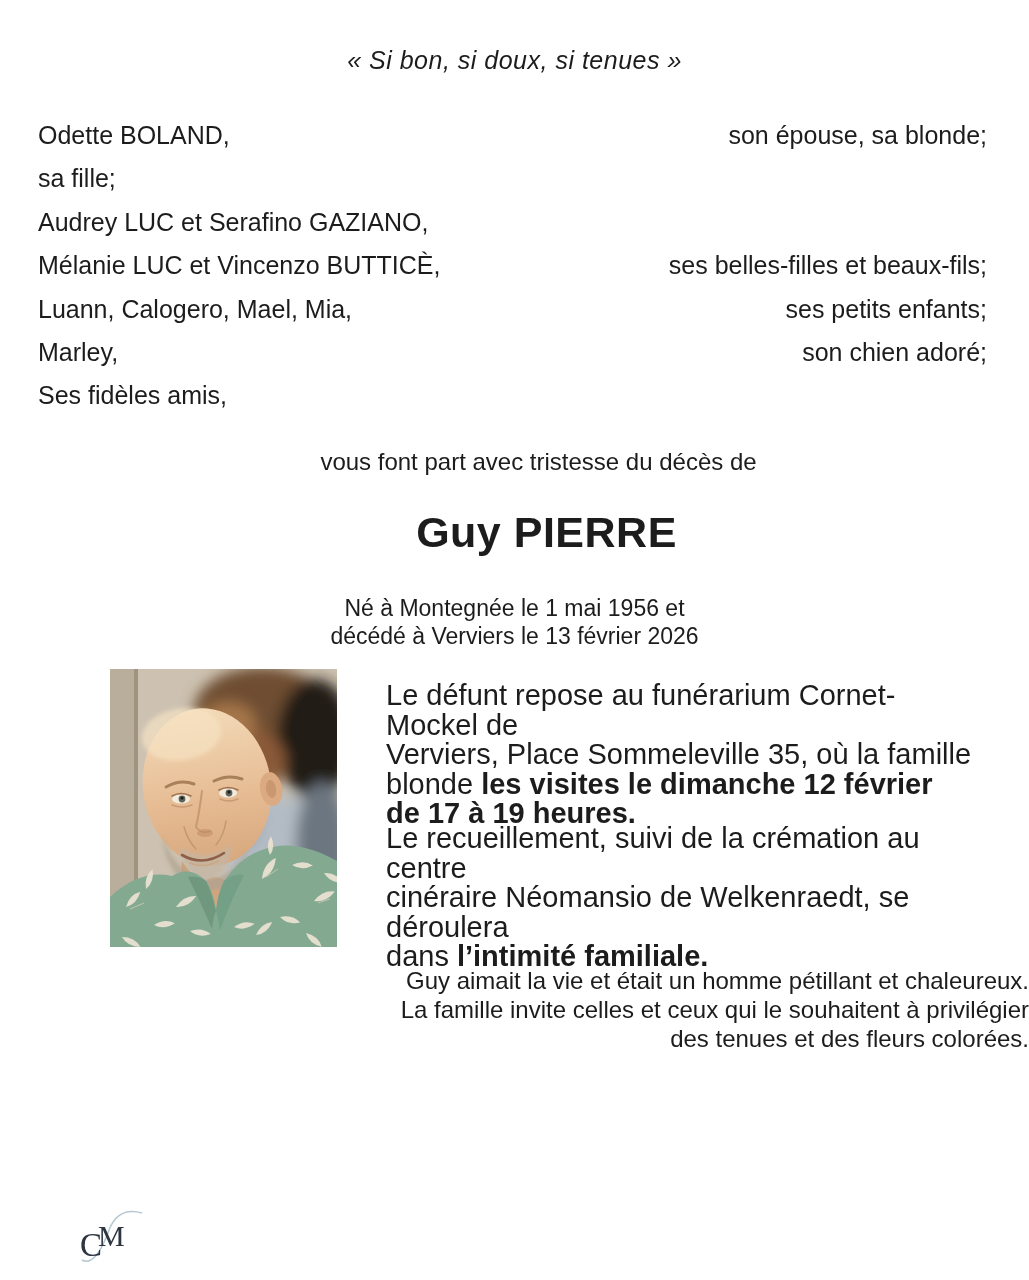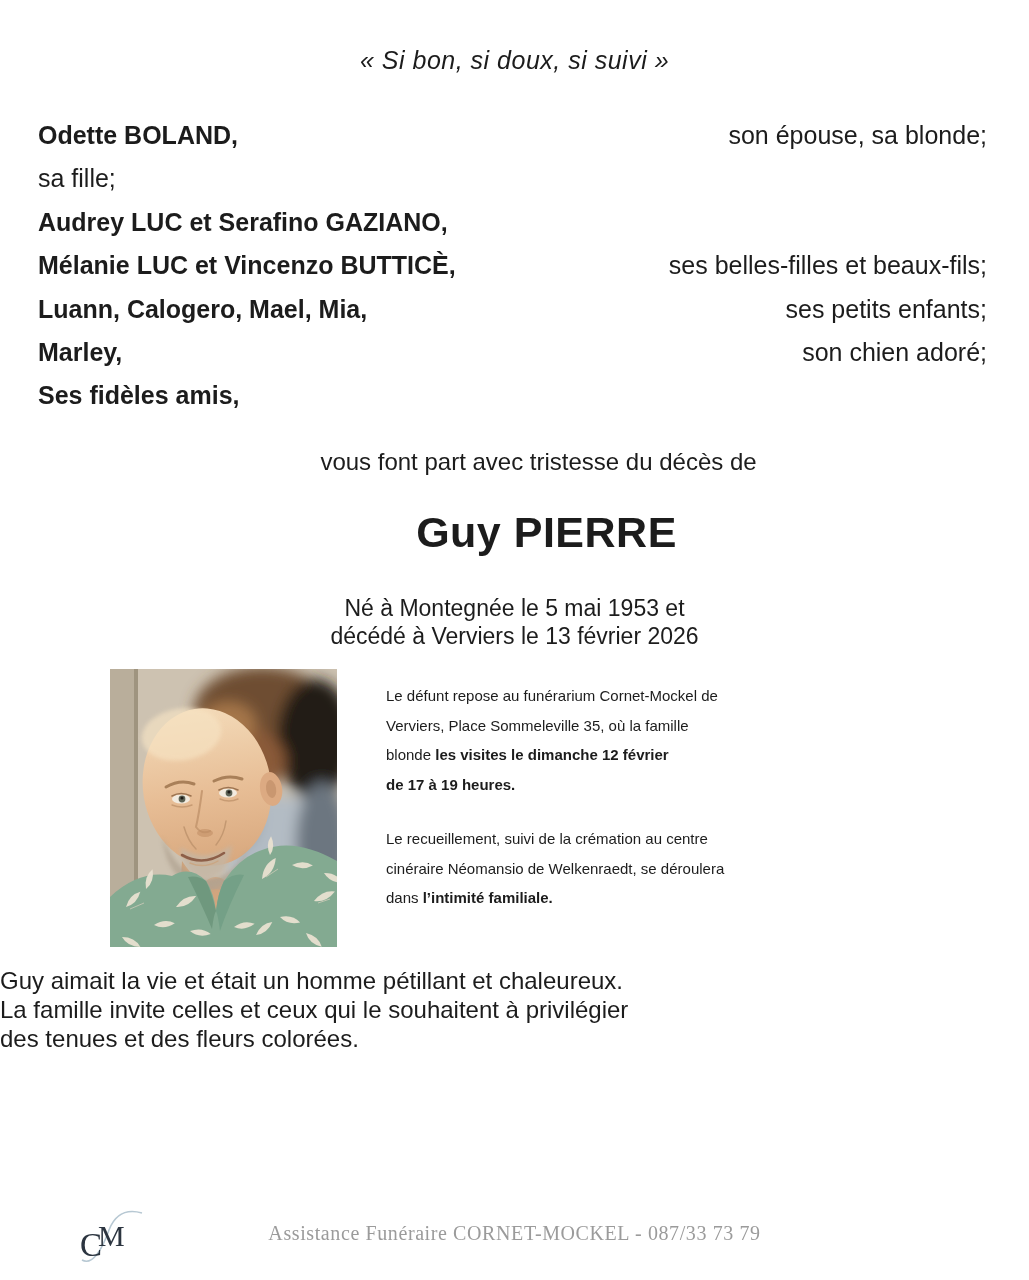--- a/index.html
+++ b/index.html
@@ -4,55 +4,55 @@
 <style>
   html,body{margin:0;padding:0;background:#ffffff;}
   #page{position:relative;width:1029px;height:1280px;background:#ffffff;overflow:hidden;
         font-family:"Liberation Sans",sans-serif;color:#1c1c1c;}
 
   .quote{position:absolute;top:46px;left:0;width:100%;text-align:center;
          font-size:25px;font-style:italic;letter-spacing:.5px;}
 
   .family{position:absolute;top:114px;left:38px;right:42px;}
   .family-row{display:flex;justify-content:space-between;line-height:43.4px;font-size:25px;}
-  .family-row .left{text-align:center;font-weight:bold;}
+  .family-row .left{text-align:center;}
   .family-row .right{text-align:right;}
 
   .announce{position:absolute;top:448px;left:0;width:100%;text-align:center;font-size:24px;margin-left:24px;}
 
   .deceased-name{position:absolute;top:508px;left:0;width:100%;text-align:center;
                  font-size:43px;font-weight:700;letter-spacing:.5px;padding-left:32px;}
 
   .dates{position:absolute;top:594px;left:0;width:100%;text-align:center;
          font-size:23px;line-height:28px;}
 
   .photo{position:absolute;left:110px;top:669px;width:227px;height:278px;}
   .photo svg{display:block;}
 
-  .para{position:absolute;left:386px;width:600px;font-size:15px;line-height:29.5px;}
+  .para{position:absolute;left:386px;width:600px;font-size:29px;line-height:29.5px;}
   .para1{top:681px;}
   .para2{top:824px;}
   .para b{font-weight:700;}
 
-  .tribute{position:absolute;top:966px;left:0;width:100%;text-align:left;
+  .tribute{position:absolute;top:966px;left:0;width:100%;text-align:right;
            font-size:24px;line-height:29px;}
   .condolences{position:absolute;top:1082px;left:0;width:100%;text-align:center;
            font-size:24px;line-height:29px;}
 
   .footer-logo{position:absolute;left:76px;top:1204px;width:84px;height:64px;}
   .footer-text{position:absolute;top:1222px;left:0;width:100%;text-align:center;
                font-family:"Liberation Serif",serif;font-size:20px;color:#9b9b9b;
                letter-spacing:.6px;}
 </style>
 </head>
 <body>
 
 <div id="page">
 
-  <div class="quote">« Si bon, si doux, si suivi »</div>
+  <div class="quote">« Si bon, si doux, si tenues »</div>
 
   <div class="family">
     <div class="family-row">
       <span class="left">Odette BOLAND,</span>
       <span class="right">son épouse, sa blonde;</span>
     </div>
     <div class="family-row">
       <span class="right">sa fille;</span>
     </div>
     <div class="family-row">
@@ -75,21 +75,21 @@
       <span class="left">Ses fidèles amis,</span>
       <span class="right"></span>
     </div>
   </div>
 
   <div class="announce">vous font part avec tristesse du décès de</div>
 
   <div class="deceased-name">Guy PIERRE</div>
 
   <div class="dates">
-    <div>Né à Montegnée le 5 mai 1953 et</div>
+    <div>Né à Montegnée le 1 mai 1956 et</div>
     <div>décédé à Verviers le 13 février 2026</div>
   </div>
 
   <div class="photo">
     <svg width="227" height="278" viewBox="0 0 227 278">
       <defs>
         <filter id="bgblur" x="-30%" y="-30%" width="160%" height="160%">
           <feGaussianBlur stdDeviation="7"></feGaussianBlur>
         </filter>
         <filter id="soft" x="-30%" y="-30%" width="160%" height="160%">
@@ -204,15 +204,14 @@
 
 
   <div class="footer-logo">
     <svg width="84" height="64" viewBox="0 0 84 64">
       <path d="M6 56 C 16 62 26 46 33 26 C 38 13 48 4 66 9" stroke="#b7c8d3" stroke-width="1.6" fill="none"></path>
       <text x="4" y="52" font-family="Liberation Serif, serif" font-size="33" fill="#2c3540">C</text>
       <text x="22" y="42" font-family="Liberation Serif, serif" font-size="30" fill="#2c3540">M</text>
     </svg>
   </div>
 
-  <div class="footer-text">Assistance Funéraire CORNET-MOCKEL - 087/33 73 79</div>
 
 </div>
 
 </body></html>

